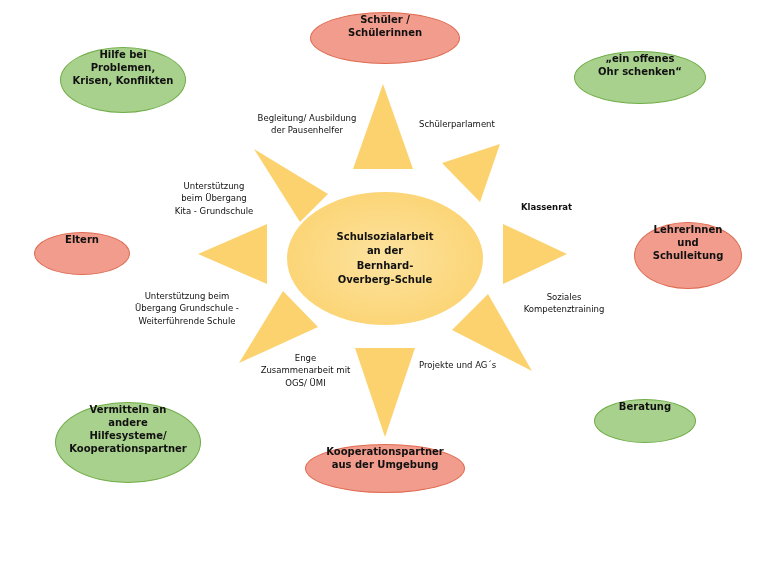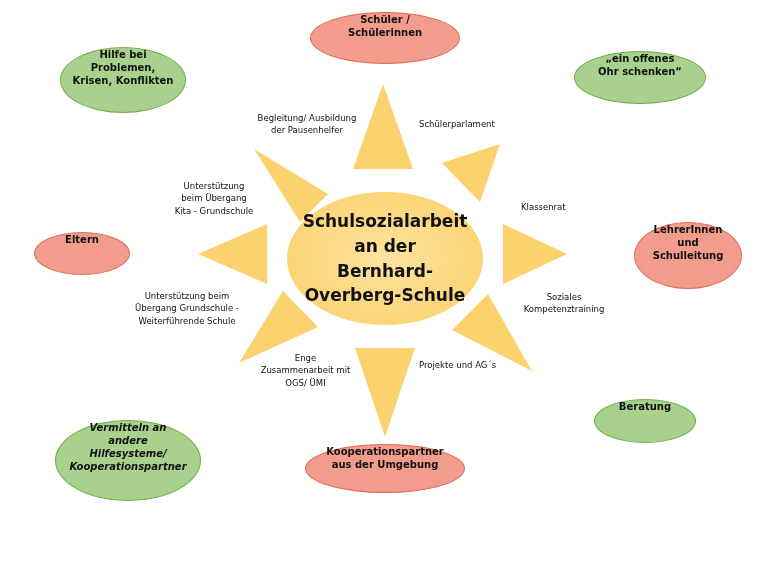--- a/index.html
+++ b/index.html
@@ -32,21 +32,21 @@
     border:1.5px solid var(--node-salmon-border);
   }
   #center-node{
     position:absolute;
     left:287px;top:192px;width:196px;height:133px;
     border-radius:50%;
     background:radial-gradient(ellipse at center, var(--sun-center-light) 0%, var(--sun-fill) 85%);
     display:flex;align-items:center;justify-content:center;
     text-align:center;
     font-weight:bold;
-    font-size:17px;
+    font-size:10px;
     line-height:1.45;
     white-space:pre-line;
     color:#111;
   }
   .ray-label{
     position:absolute;
     font-size:8.5px;
     line-height:1.45;
     color:#111;
     white-space:pre-line;
@@ -95,42 +95,42 @@
   <div class="node salmon" style="left:634px;top:222px;width:108px;height:67px;">
     <span>LehrerInnen
 und
 Schulleitung</span>
   </div>
 
   <div class="node salmon" style="left:34px;top:232px;width:96px;height:43px;">
     <span>Eltern</span>
   </div>
 
-  <div class="node green" style="left:55px;top:420px;width:146px;height:81px;font-style:italic;">
+  <div class="node green" style="left:55px;top:402px;width:146px;height:81px;">
     <span>Vermitteln an
 andere
 Hilfesysteme/
 Kooperationspartner</span>
   </div>
 
   <div class="node green" style="left:594px;top:399px;width:102px;height:44px;">
     <span>Beratung</span>
   </div>
 
   <div class="node salmon" style="left:305px;top:444px;width:160px;height:49px;">
     <span>Kooperationspartner
 aus der Umgebung</span>
   </div>
 
   <div class="ray-label centered" style="left:252px;top:112px;width:110px;">Begleitung/ Ausbildung
 der Pausenhelfer</div>
 
   <div class="ray-label" style="left:419px;top:118px;">Schülerparlament</div>
 
-  <div class="ray-label" style="left:521px;top:201px;">Klassenrat</div>
+  <div class="ray-label" style="left:521px;top:201px;font-weight:bold;">Klassenrat</div>
 
   <div class="ray-label centered" style="left:508px;top:291px;width:112px;">Soziales
 Kompetenztraining</div>
 
   <div class="ray-label" style="left:419px;top:359px;text-align:right;">Projekte und AG´s</div>
 
   <div class="ray-label centered" style="left:253px;top:352px;width:105px;">Enge
 Zusammenarbeit mit
 OGS/ ÜMI</div>
 

